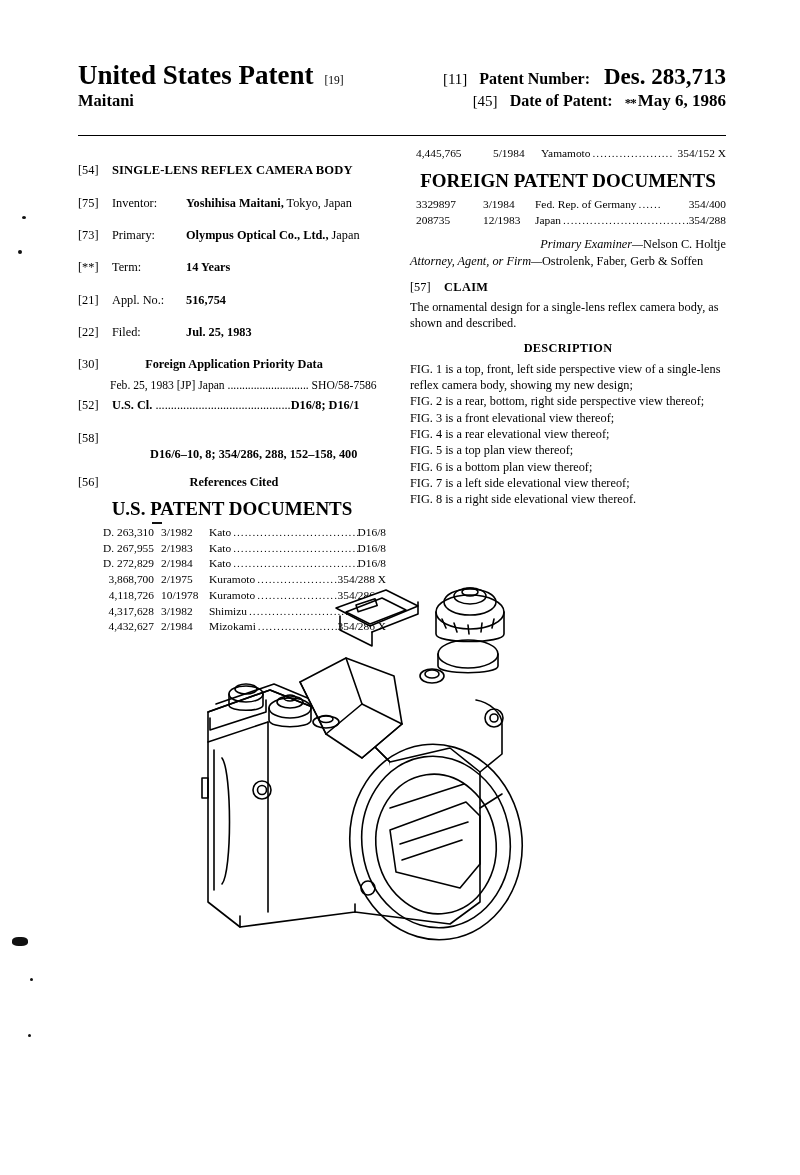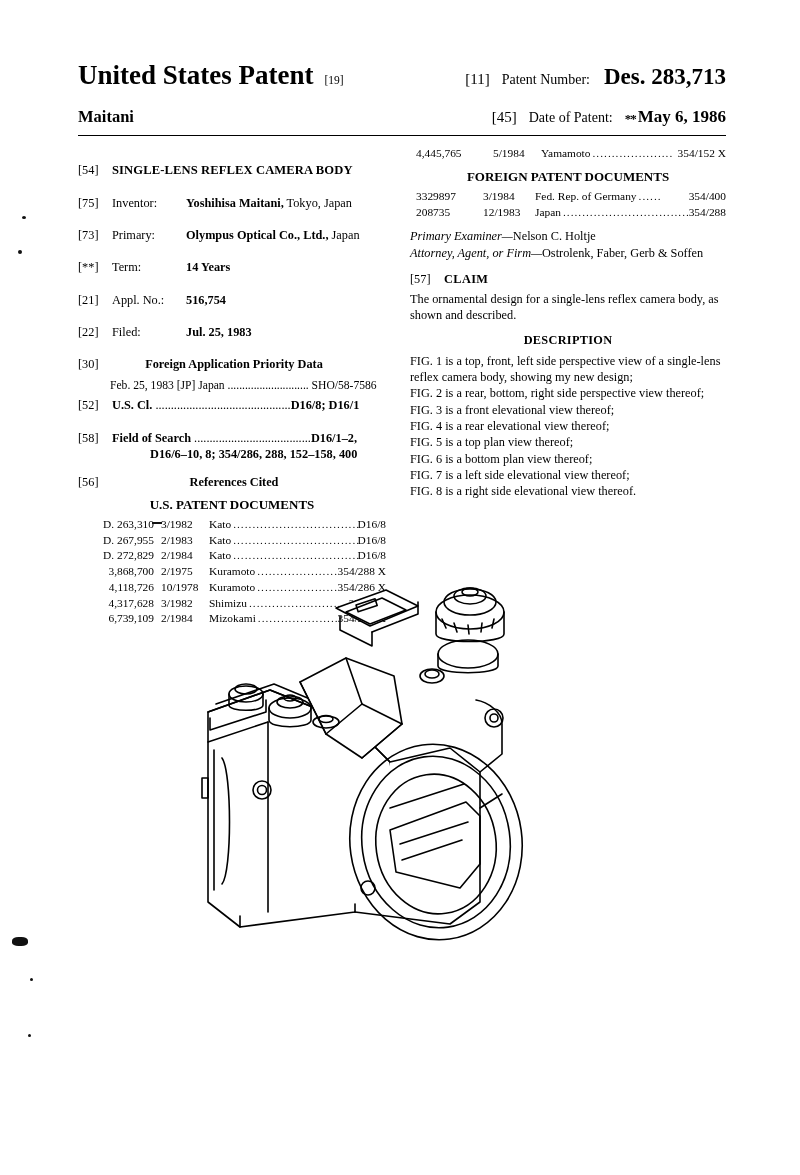--- a/index.html
+++ b/index.html
@@ -49,32 +49,31 @@
     margin-left: auto;
     display: flex;
     align-items: baseline;
     white-space: nowrap;
   }
   .brk {
     font-size: 15px;
     margin-right: 12px;
   }
   .lbl-bold {
-    font-weight: normal;
-    font-size: 14px;
+    font-weight: bold;
+    font-size: 16px;
   }
   .num-big {
     font-weight: bold;
     font-size: 23px;
     margin-left: 14px;
   }
   .hdr-row2 {
     display: flex;
     align-items: baseline;
-    margin-top: 16px;
   }
   .inventor-name {
     font-weight: bold;
     font-size: 16.5px;
   }
   .hdr-right2 {
     margin-left: auto;
     display: flex;
     align-items: baseline;
     white-space: nowrap;
@@ -136,21 +135,21 @@
   .b { font-weight: bold; }
   .title-line {
     font-weight: bold;
     font-size: 12.6px;
     letter-spacing: 0.1px;
   }
   .centered-small {
     text-align: center;
     font-weight: bold;
     margin: 5px 0 4px 0;
-    font-size: 13px;
+    font-size: 19px;
   }
 
   .prio-line {
     margin-left: 32px;
     margin-bottom: 3px;
   }
 
   .dots-row {
     display: flex;
     font-size: 11.4px;
@@ -175,20 +174,21 @@
 
   .fpd .c1 { width: 60px; flex: 0 0 60px; text-align: left;}
   .fpd .c2 { width: 52px; flex: 0 0 52px; }
   .indent-cont {
     margin-left: 72px;
   }
 
   .examiner {
     margin-top: 8px;
     font-style: italic;
+    text-align: right;
   }
   .examiner span.norm { font-style: normal; }
 
   .claim-body, .desc-body {
     margin-top: 3px;
     text-align: left;
   }
   .desc-line { margin-bottom: 0px; }
 
   .section-head {
@@ -297,23 +297,20 @@
 
     <div class="entry" style="margin-top:4px;">
       <div class="tag">[52]</div>
       <div class="val">
         <span class="b">U.S. Cl.</span><span> ............................................</span><span class="b">D16/8; D16/1</span>
       </div>
     </div>
 
     <div class="entry" style="margin-bottom:0;">
       <div class="tag">[58]</div>
-      <div class="val">
-        <span class="b">Field of Search</span><span> ......................................</span><span class="b">D16/1–2,</span>
-      </div>
     </div>
     <div class="indent-cont b">D16/6–10, 8; 354/286, 288, 152–158, 400</div>
 
     <div class="entry" style="margin-top:12px;">
       <div class="tag">[56]</div>
       <div class="val b" style="text-align:center;padding-right:30px;">References Cited</div>
     </div>
 
     <div class="centered-small">U.S. PATENT DOCUMENTS</div>
 
@@ -354,21 +351,21 @@
         <div class="c4">354/286 X</div>
       </div>
       <div class="dots-row">
         <div class="c1">4,317,628</div>
         <div class="c2">3/1982</div>
         <div class="c3">Shimizu</div>
         <div class="dotfill">............................</div>
         <div class="c4">354/288</div>
       </div>
       <div class="dots-row">
-        <div class="c1">6,739,109</div>
+        <div class="c1">4,432,627</div>
         <div class="c2">2/1984</div>
         <div class="c3">Mizokami</div>
         <div class="dotfill">.....................</div>
         <div class="c4">354/286 X</div>
       </div>
     </div>
   </div>
 
   <div class="col col-right">
 

